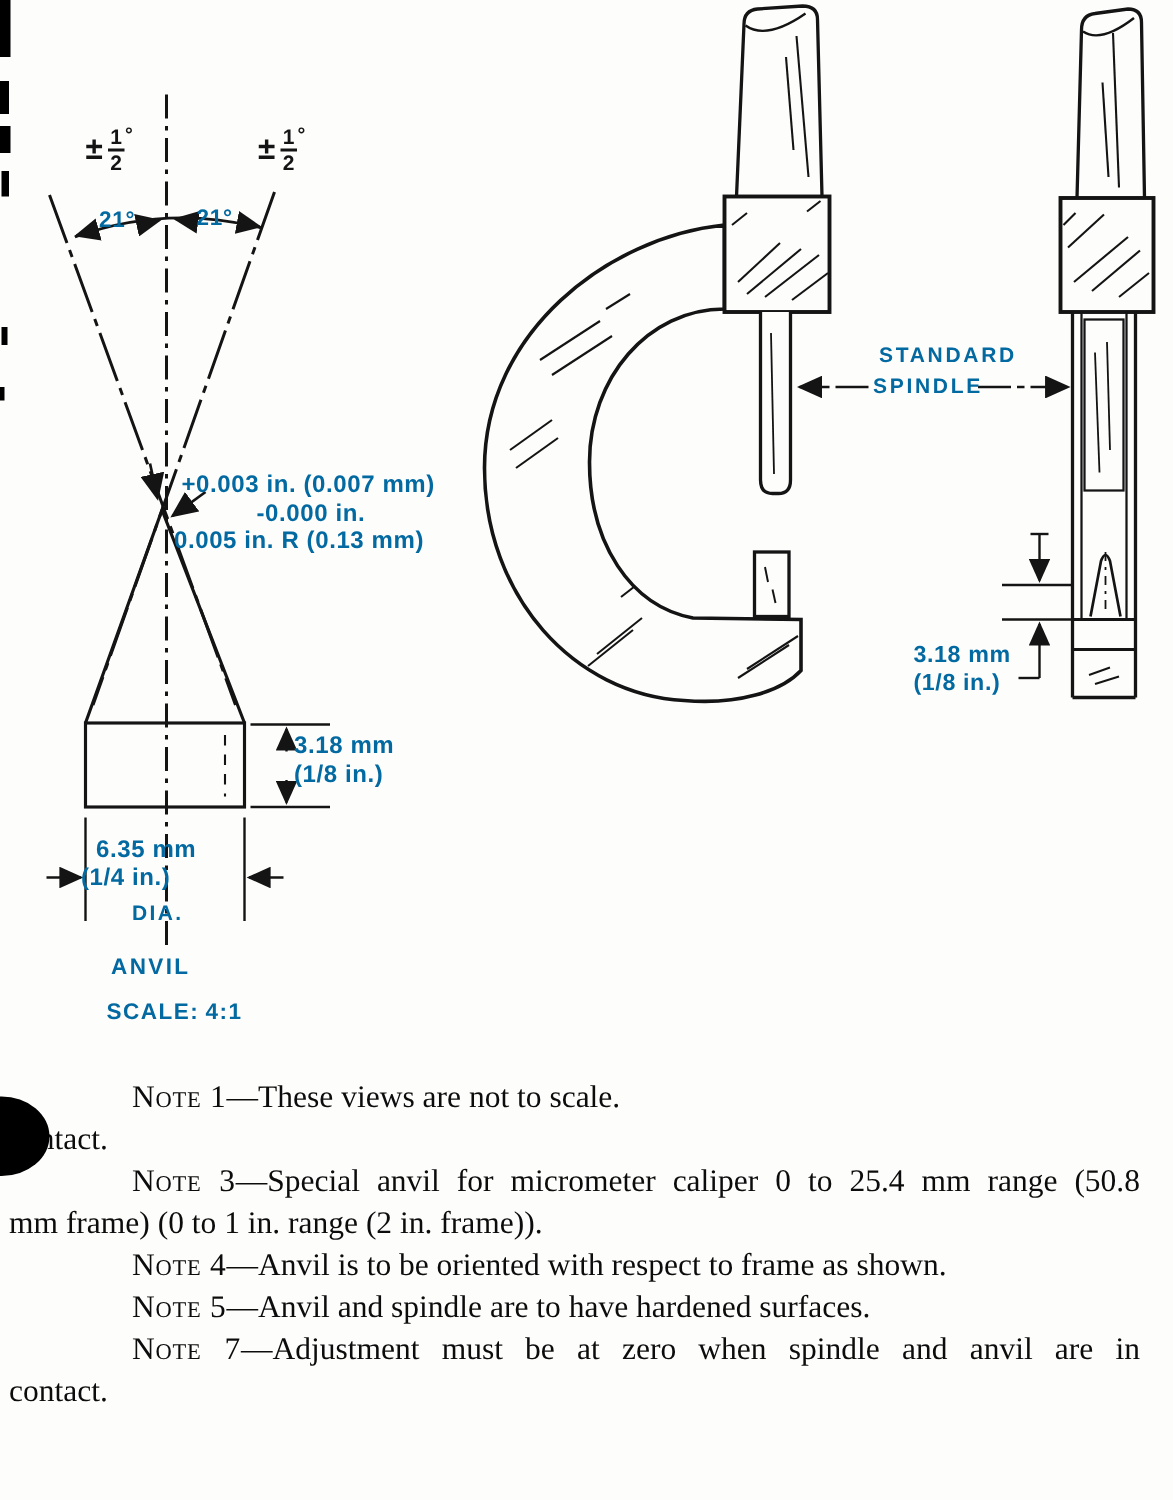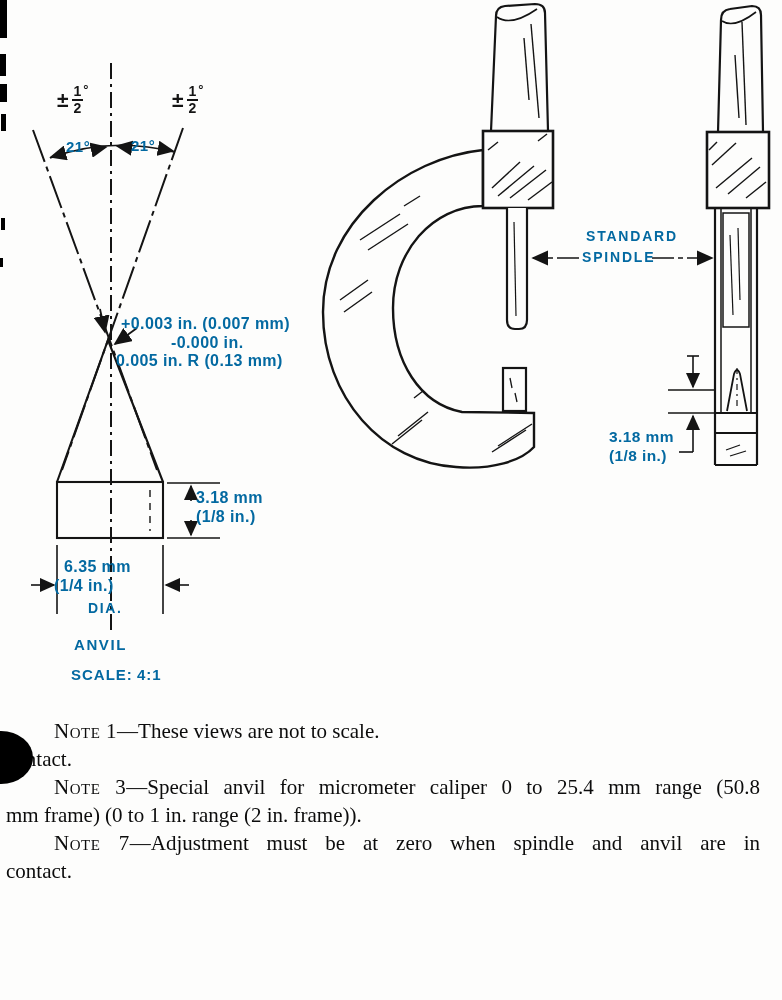--- a/index.html
+++ b/index.html
@@ -12,21 +12,21 @@
   .tol{position:absolute;display:flex;align-items:center;gap:3px;font-weight:bold;color:#141414;}
   .pm{font-size:21px;line-height:1;}
   .frac{display:inline-flex;flex-direction:column;align-items:center;font-size:14px;line-height:1.05;font-weight:bold;}
   .fn{border-bottom:2px solid #141414;padding:0 2px;}
   .dg{font-size:13px;position:relative;top:-10px;left:-3px;}
   #notes{position:absolute;left:6px;top:717px;width:754px;
          font-family:"Liberation Serif",serif;font-size:21px;line-height:28px;color:#0c0c0c;}
   .note-line{width:100%;}
   .indent{text-indent:48px;}
   .justify{text-align:justify;text-align-last:justify;-moz-text-align-last:justify;}
-  .nlbl{font-variant:small-caps;letter-spacing:.5px;}
+  .nlbl{font-variant:small-caps;letter-spacing:.5px;margin-left:34px;}
   .blob{position:absolute;left:-31px;top:731px;width:64px;height:53px;background:#000;border-radius:50%;}
 </style>
 </head>
 <body>
 
 <div id="page">
 
   <svg width="782" height="715" viewBox="0 0 782 715">
     <defs>
       <marker id="arw" markerWidth="11" markerHeight="9" refX="9" refY="4.5" orient="auto">
@@ -204,18 +204,20 @@
   <div class="lb f14" style="left:582px;top:249px;">SPINDLE</div>
 
   <div class="lb f16" style="left:609px;top:428px;font-size:15.5px;">3.18 mm</div>
   <div class="lb f16" style="left:609px;top:447px;font-size:15.5px;">(1/8 in.)</div>
 
   <div id="notes">
     <div class="note-line indent"><span class="nlbl">Note 1</span><span>—These views are not to scale.</span></div>
     <div class="note-line"><span>contact.</span></div>
     <div class="note-line indent justify"><span class="nlbl">Note 3</span><span>—Special anvil for micrometer caliper 0 to 25.4 mm range (50.8</span></div>
     <div class="note-line"><span>mm frame) (0 to 1 in. range (2 in. frame)).</span></div>
+    <div class="note-line indent"><span class="nlbl">Note 4</span><span>—Anvil is to be oriented with respect to frame as shown.</span></div>
+    <div class="note-line indent"><span class="nlbl">Note 5</span><span>—Anvil and spindle are to have hardened surfaces.</span></div>
     <div class="note-line indent justify"><span class="nlbl">Note 7</span><span>—Adjustment must be at zero when spindle and anvil are in</span></div>
     <div class="note-line"><span>contact.</span></div>
   </div>
 
   <div class="blob"></div>
 </div>
 
 </body></html>

